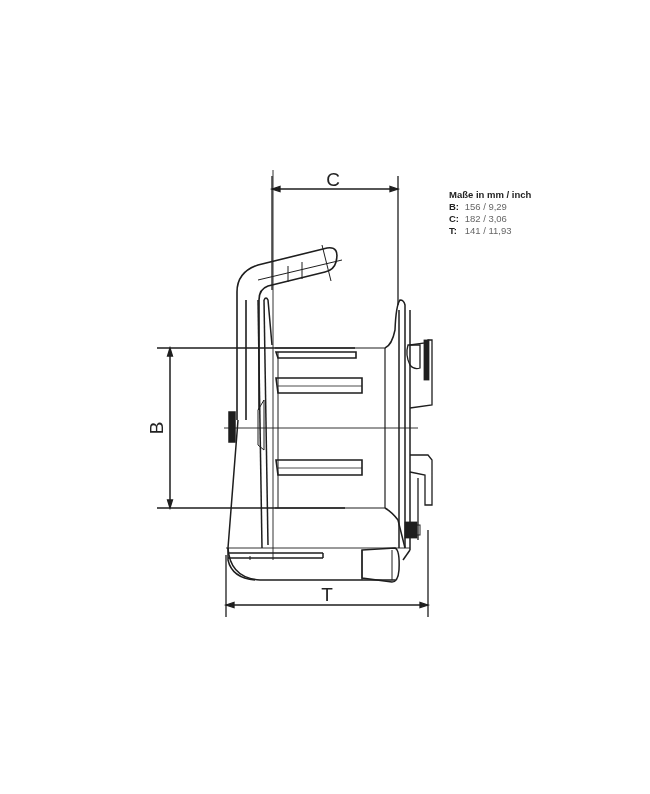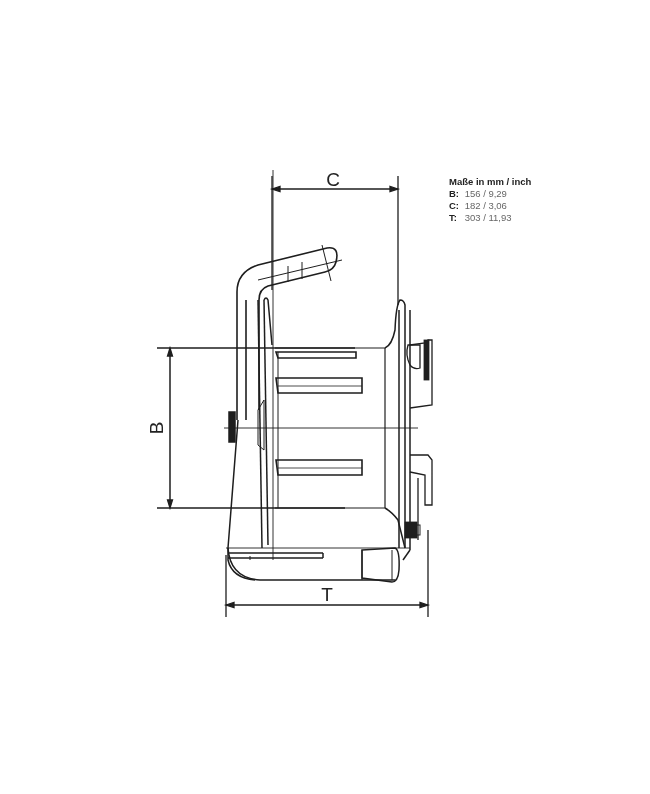--- a/index.html
+++ b/index.html
@@ -1,20 +1,20 @@
 <!DOCTYPE html>
 <html><head>
   <meta charset="utf-8">
   <style>
     html, body { margin: 0; padding: 0; background: #ffffff; }
     body { width: 650px; height: 794px; position: relative; overflow: hidden;
            font-family: "Liberation Sans", sans-serif; }
     #drawing { position: absolute; left: 0; top: 0; width: 650px; height: 794px; }
     .dimtext { font-family: "Liberation Sans", sans-serif; font-size: 19px; fill: #222; }
-    #legend { position: absolute; left: 449px; top: 176px; font-family: "Liberation Sans", sans-serif;
+    #legend { position: absolute; left: 449px; top: 189px; font-family: "Liberation Sans", sans-serif;
               font-size: 9.5px; line-height: 12px; color: #666; }
     #legend .title { font-weight: bold; color: #222; }
     #legend .key { font-weight: bold; color: #222; display: inline-block; width: 13px; }
   </style>
 </head>
 <body>
 
 <svg id="drawing" viewBox="0 0 650 794" xmlns="http://www.w3.org/2000/svg">
   <g fill="none" stroke="#1e1e1e" stroke-width="1.3">
 
@@ -118,15 +118,15 @@
   <div>
     <span class="key">B:</span>
     <span>156 / 9,29</span>
   </div>
   <div>
     <span class="key">C:</span>
     <span>182 / 3,06</span>
   </div>
   <div>
     <span class="key">T:</span>
-    <span>303 / 11,93</span>
+    <span>141 / 11,93</span>
   </div>
 </div>
 
 </body></html>

